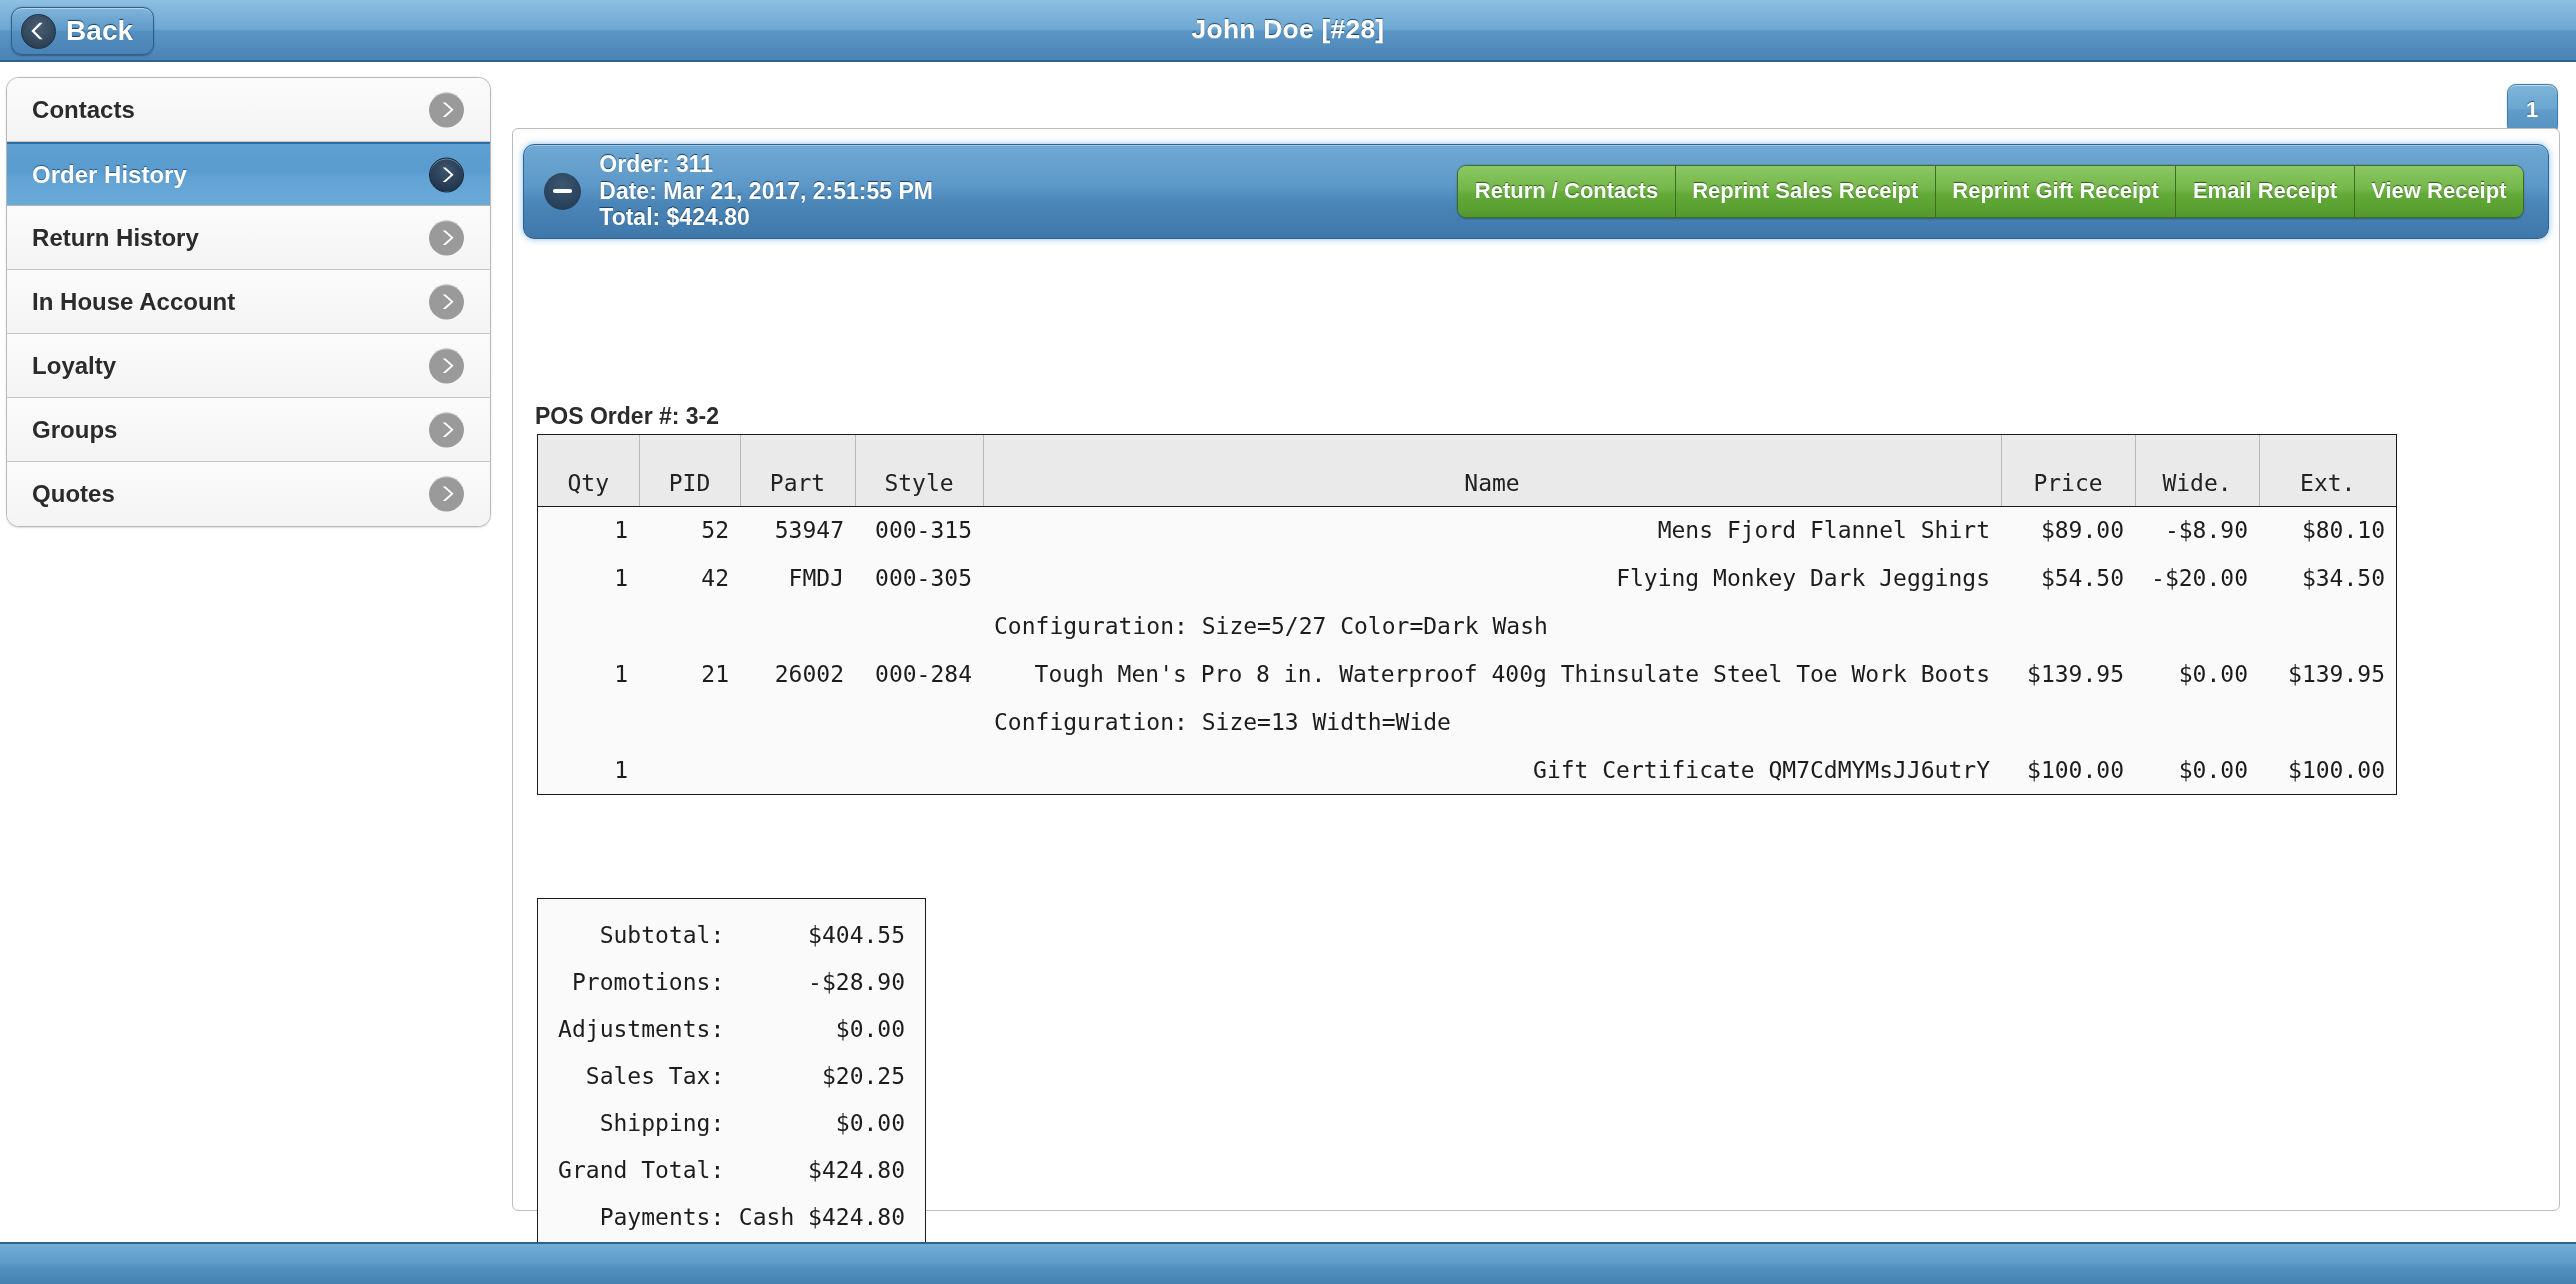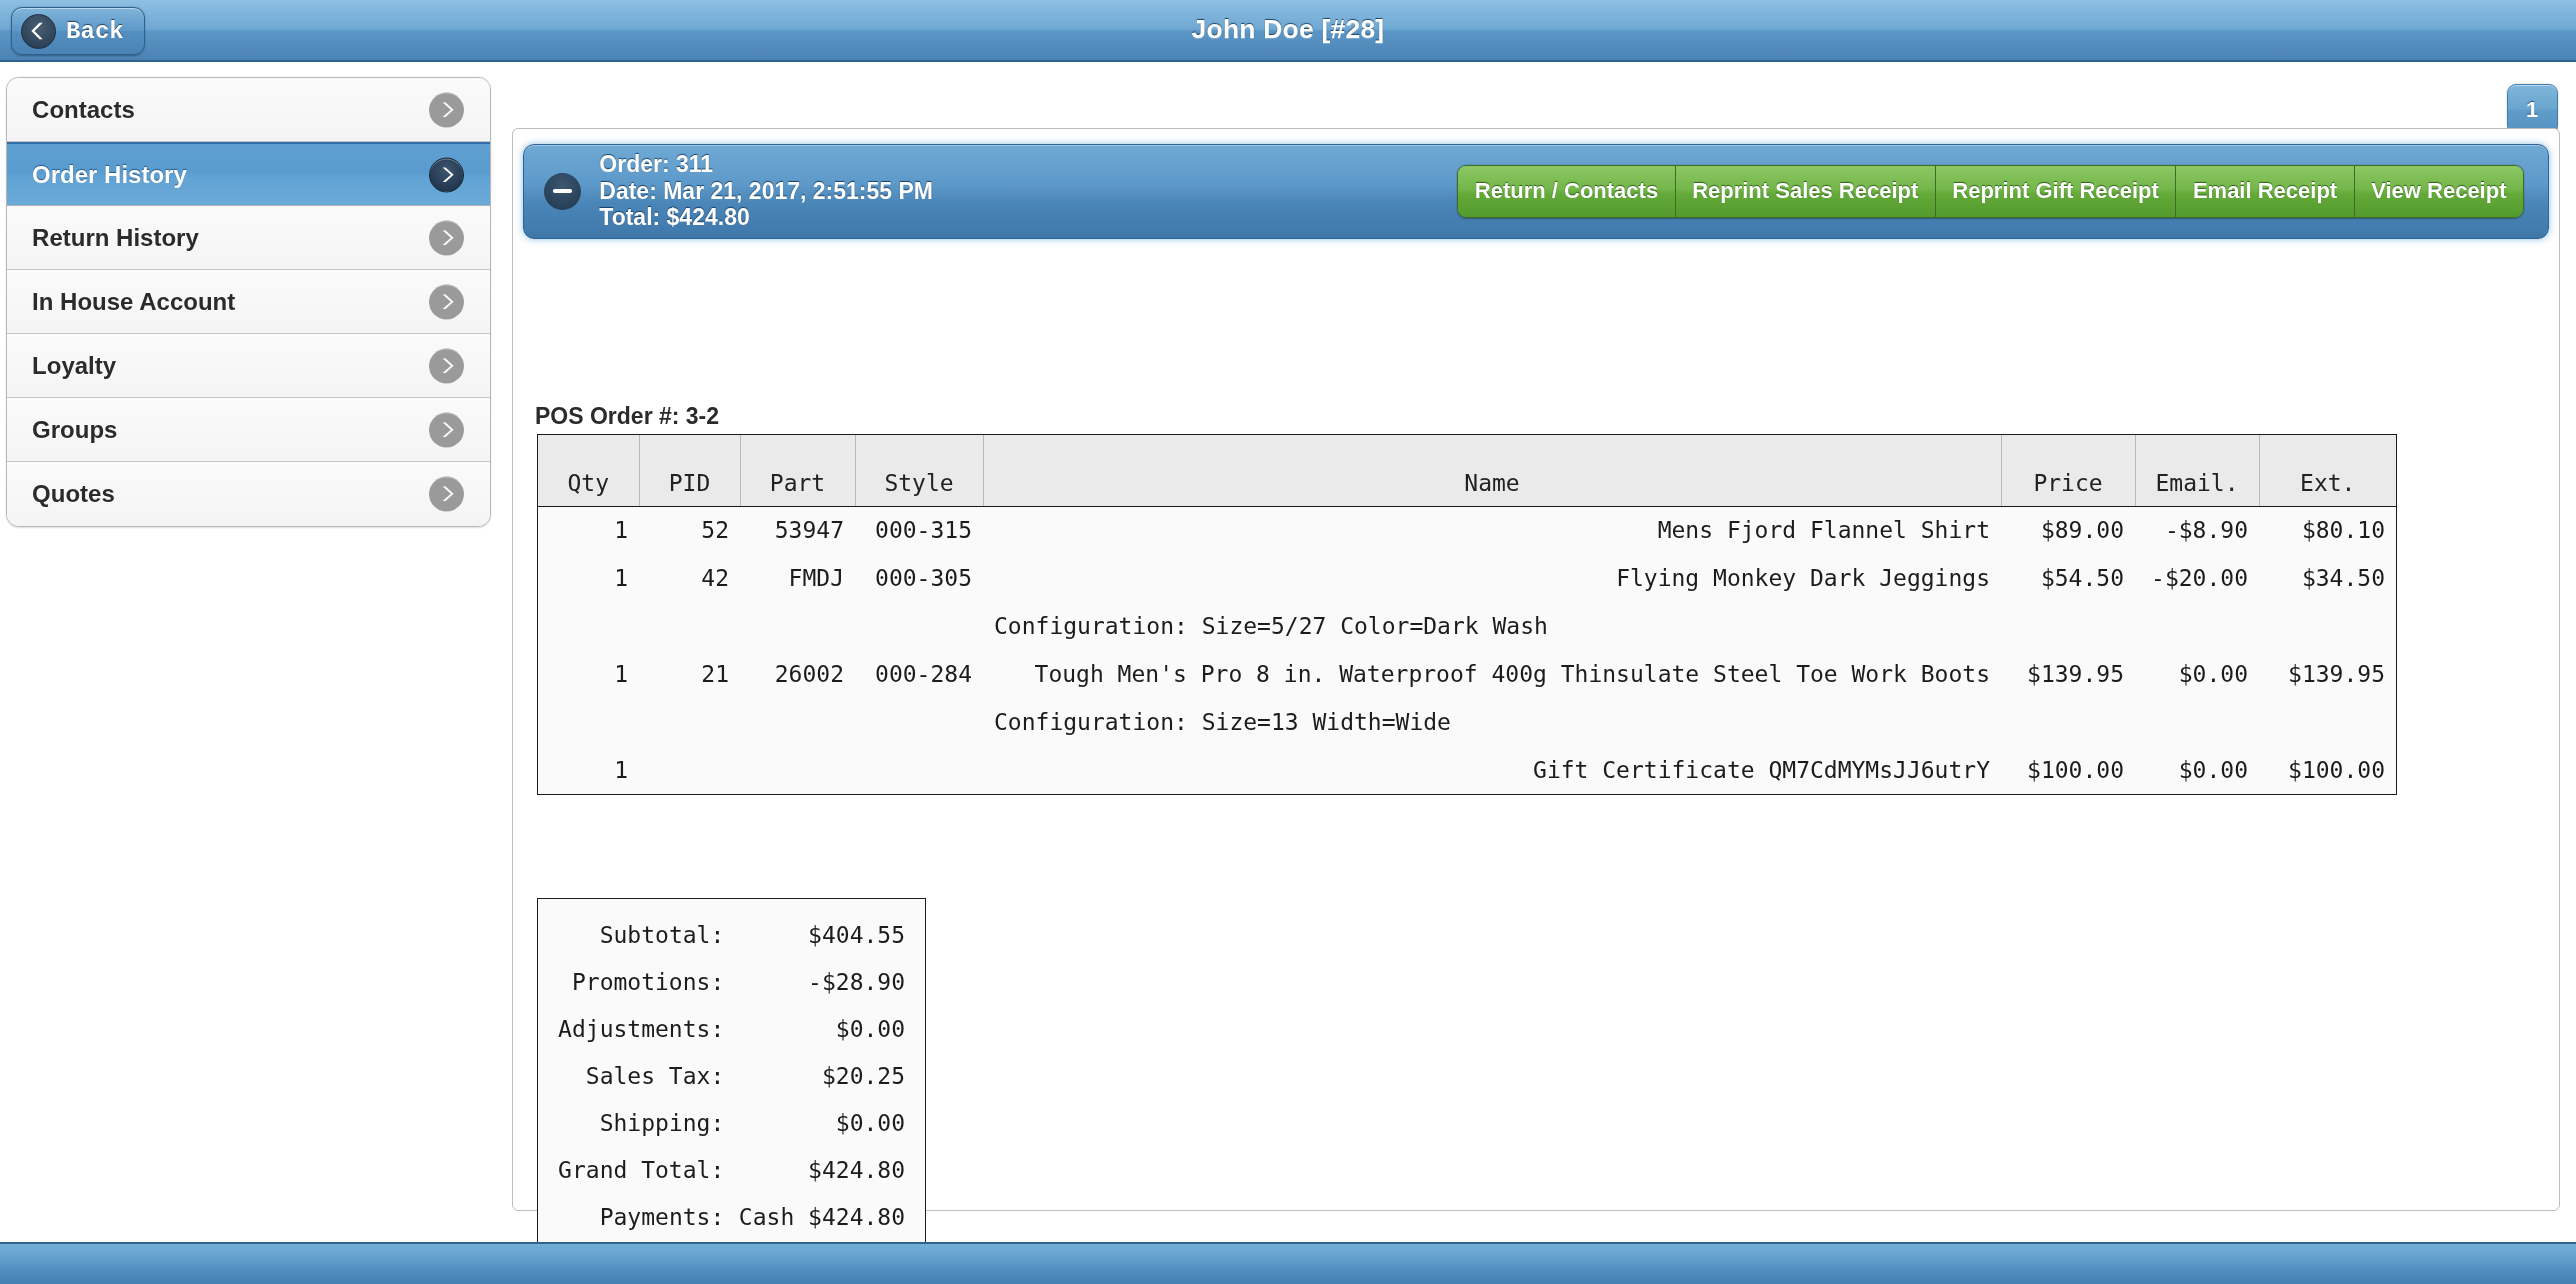--- a/index.html
+++ b/index.html
@@ -31,23 +31,22 @@
     position: absolute; left: 11px; top: 7.3px;
     height: 48px; padding: 0 20px 0 9.1px;
     display: flex; align-items: center; gap: 10px;
     border-radius: 11px;
     border: 1.8px solid #2f5f8c;
     background: linear-gradient(to bottom, #7fb5da 0%, #5d98c8 50%, #548fc1 51%, #4a84b6 100%);
     box-shadow: inset 0 0.9px 0 rgba(255,255,255,.45), 0 0.9px 1.8px rgba(0,0,0,.3);
     cursor: pointer;
   }
   .back-label {
-    color: #fff; font-size: 24px; font-weight: bold;
+    color: #fff; font-size: 28px; font-weight: bold;
     text-shadow: 0 -0.9px 0.9px rgba(20,55,85,.9);
-    font-family: Liberation Mono, monospace;
   }
   .back-circle {
     width: 35px; height: 35px; border-radius: 50%;
     background: radial-gradient(circle at 50% 35%, #4a5f73 0%, #2e4358 70%, #22384c 100%);
     border: 0.9px solid #1d3145;
     display: flex; align-items: center; justify-content: center;
   }
   .back-circle svg { display:block; }
 
   
@@ -351,21 +350,21 @@
   <div class="tbl-wrap">
     <table class="items">
       <thead>
         <tr>
           <th class="col-qty">Qty</th>
           <th class="col-pid">PID</th>
           <th class="col-part">Part</th>
           <th class="col-style">Style</th>
           <th class="col-name">Name</th>
           <th class="col-price">Price</th>
-          <th class="col-disc">Email.</th>
+          <th class="col-disc">Wide.</th>
           <th class="col-ext">Ext.</th>
         </tr>
       </thead>
       <tbody>
 
         <tr>
           <td class="n">1</td>
           <td class="n">52</td>
           <td class="n">53947</td>
           <td class="n">000-315</td>

